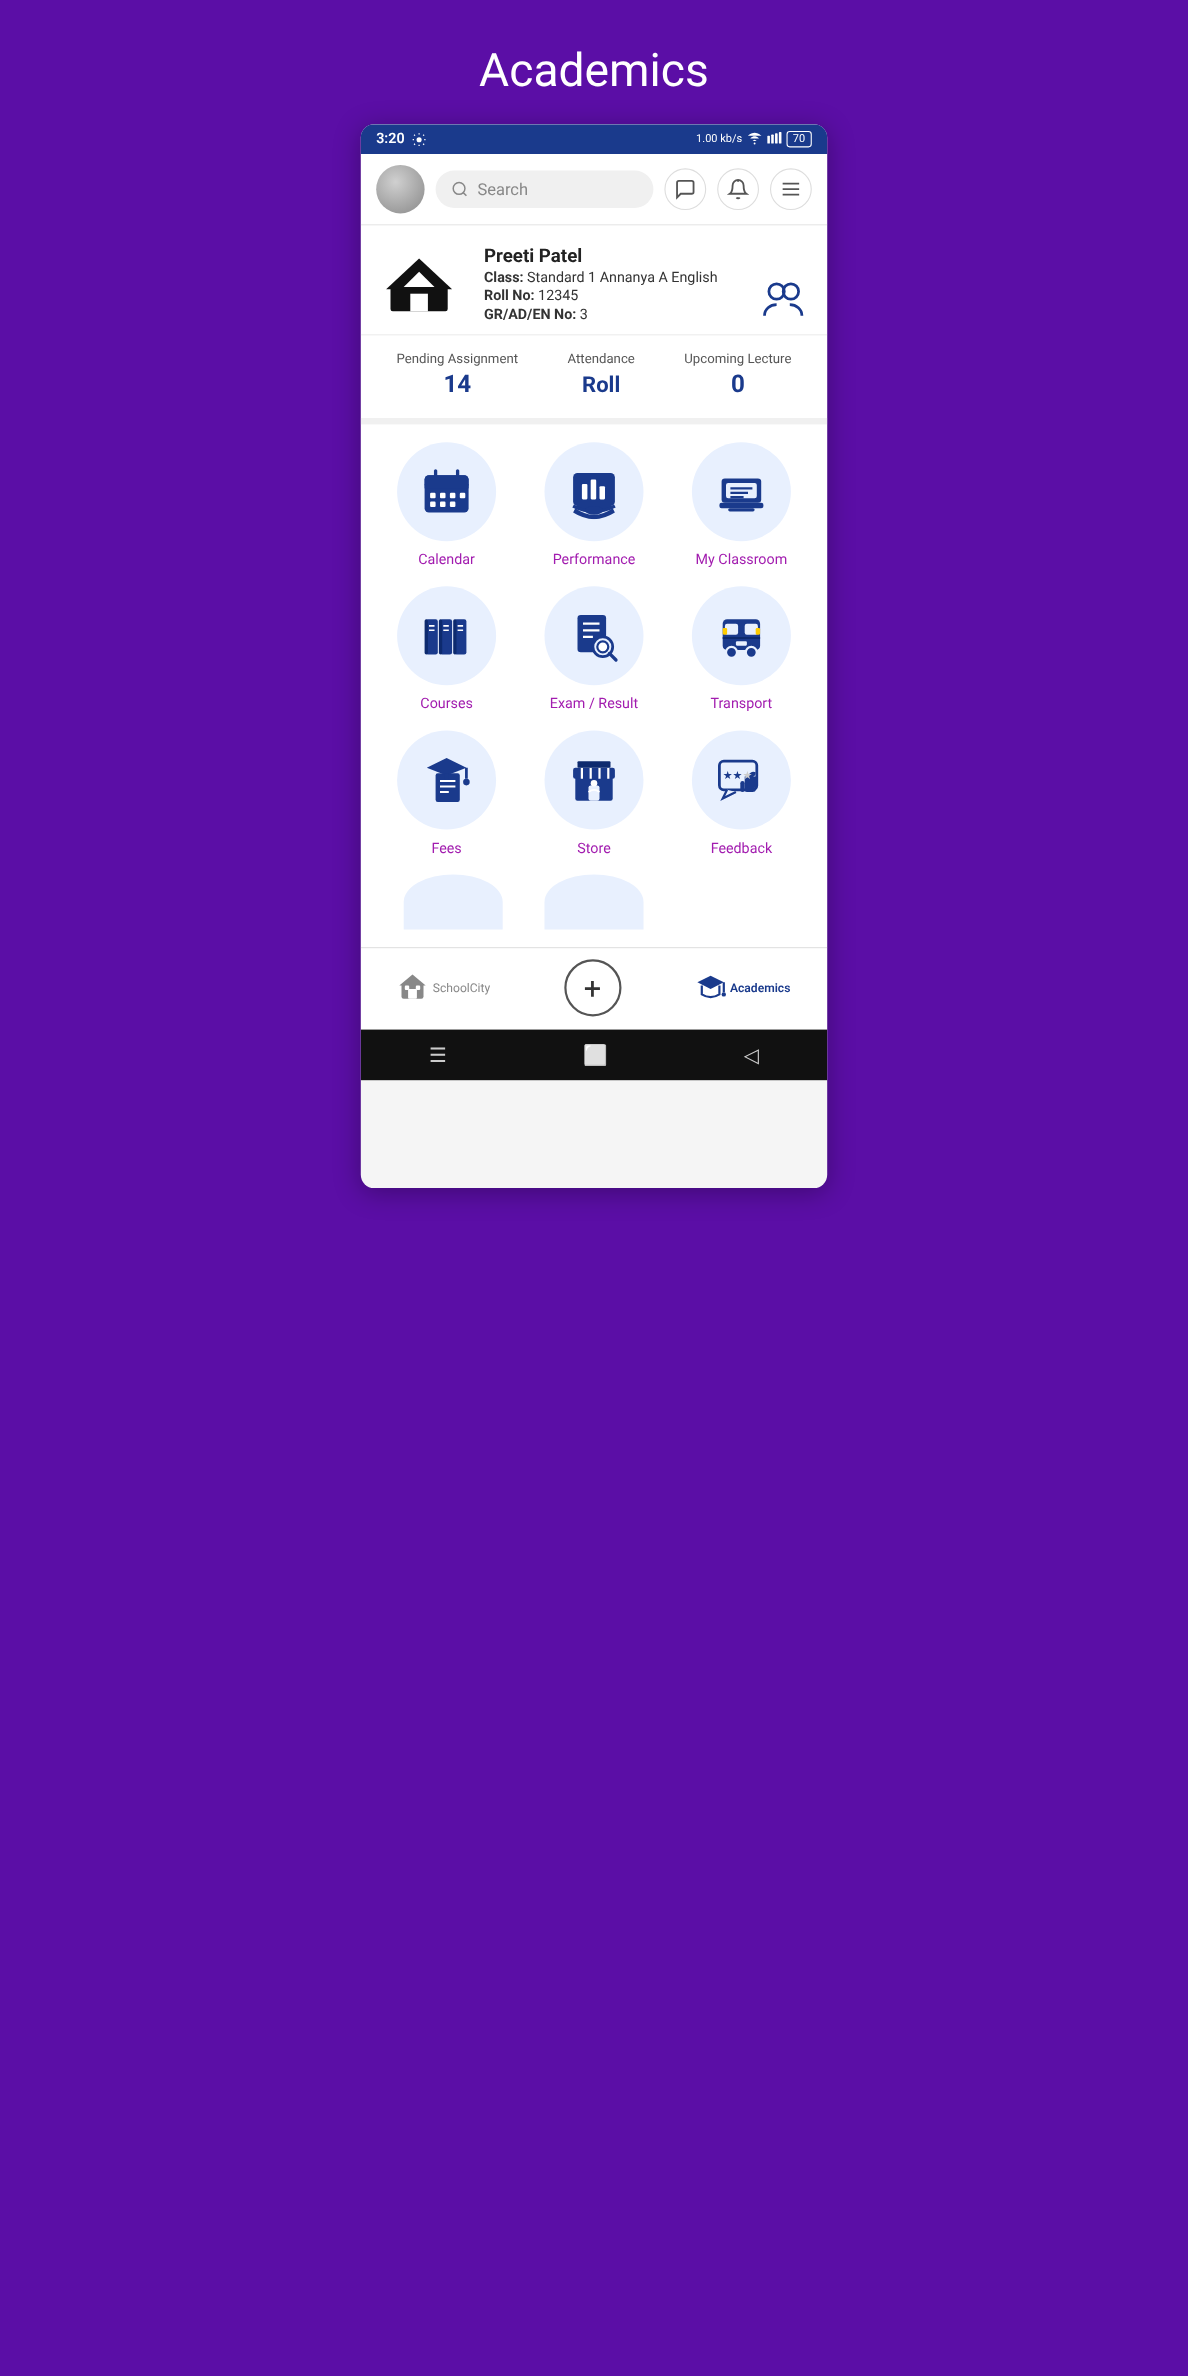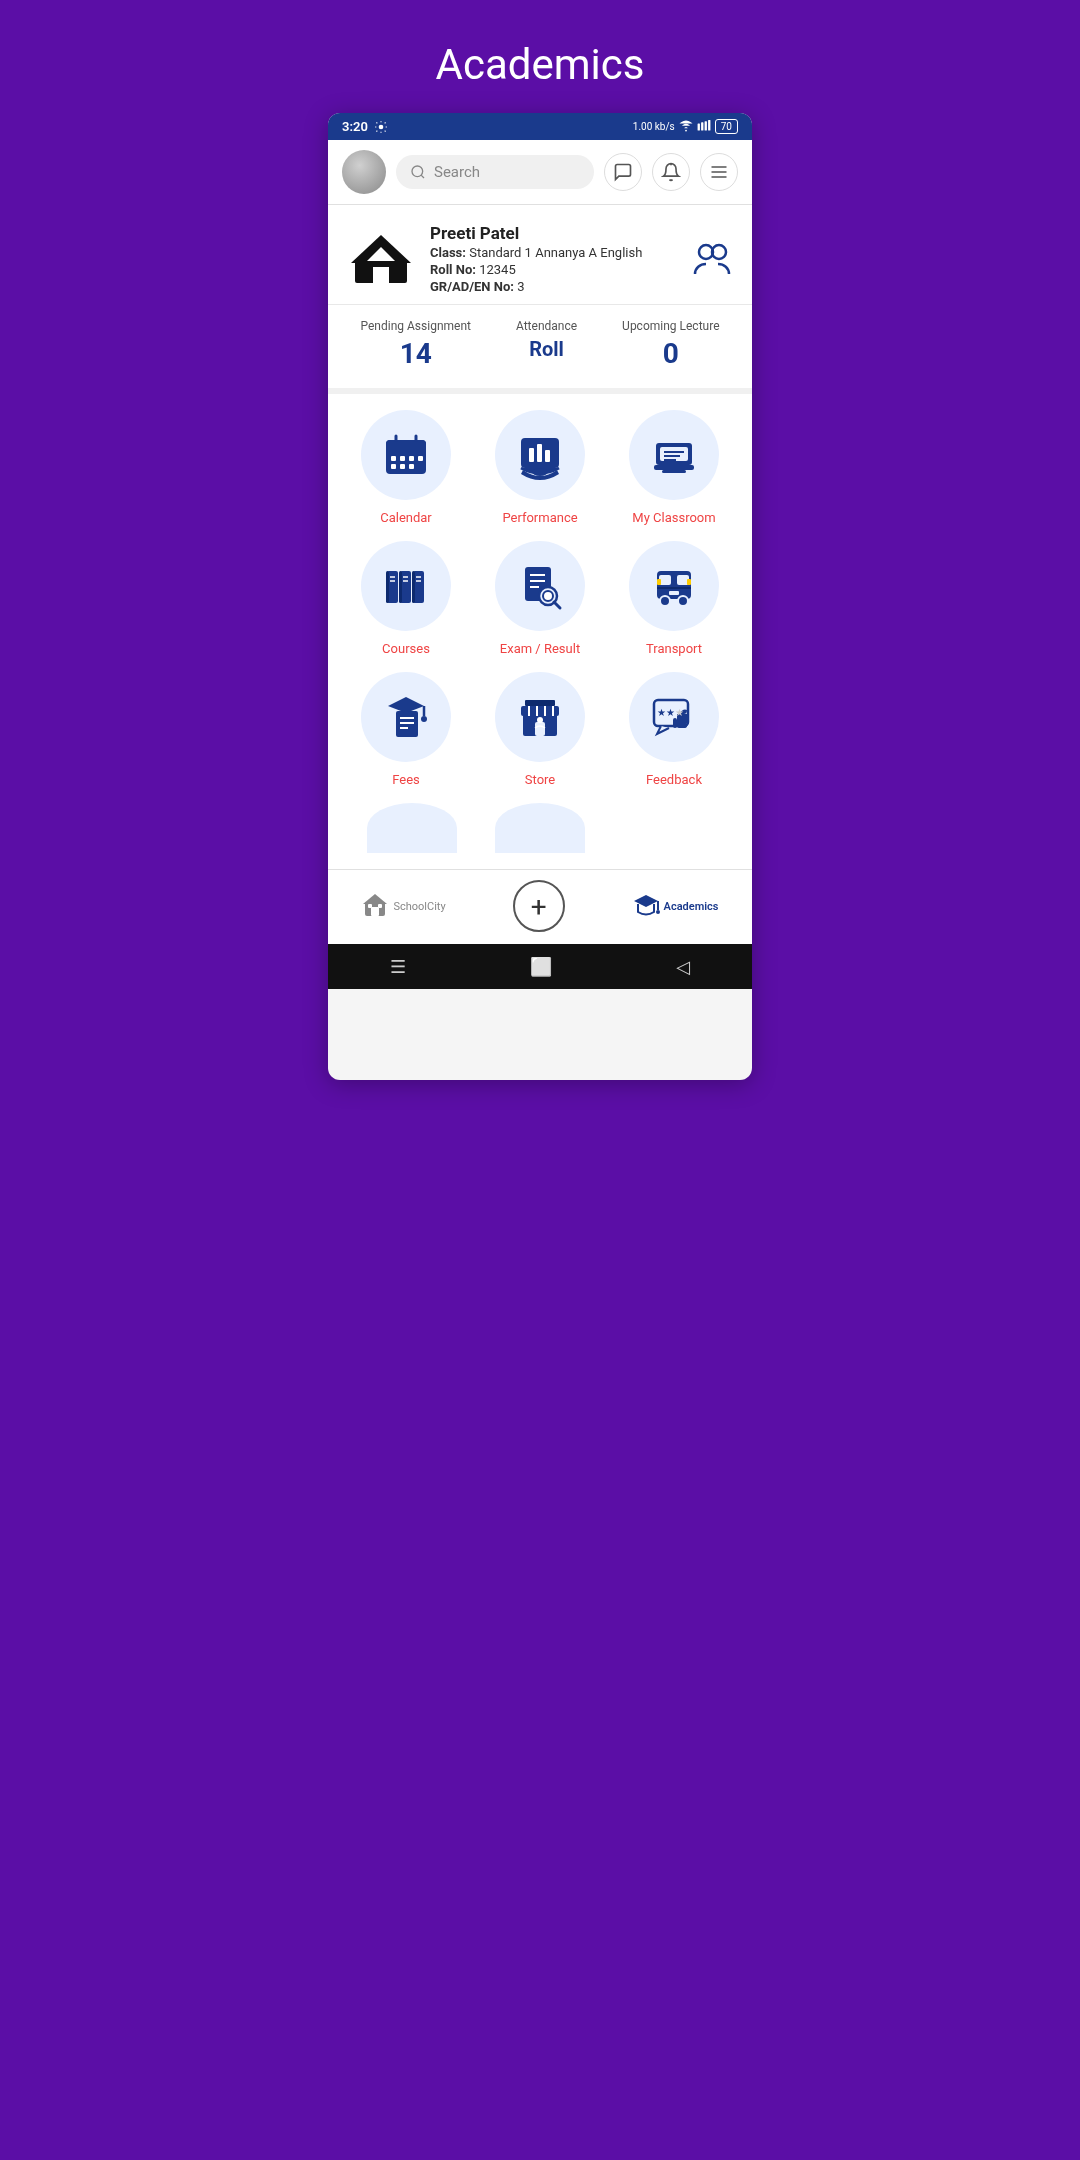--- a/index.html
+++ b/index.html
@@ -92,22 +92,22 @@
       background: white;
       cursor: pointer;
       color: #555;
       font-size: 18px;
     }
     
     .profile-section {
       background: white;
       padding: 18px 18px 10px 18px;
       display: flex;
-      align-items: center;
-      gap: 14px;
+      align-items: flex-end;
+      gap: 24px;
       border-bottom: 1px solid #e8e8e8;
     }
     .school-logo {
       width: 70px;
       height: 70px;
       display: flex;
       align-items: center;
       justify-content: center;
       flex-shrink: 0;
     }
@@ -126,21 +126,21 @@
     
     .stats-row {
       background: white;
       display: flex;
       justify-content: space-around;
       padding: 14px 10px 18px 10px;
       border-bottom: 6px solid #f0f0f0;
     }
     .stat-item { text-align: center; }
     .stat-label { font-size: 12px; color: #555; margin-bottom: 4px; }
-    .stat-value { font-size: 28px; font-weight: 700; color: #1a3a8c; }
+    .stat-value { font-size: 22px; font-weight: 700; color: #1a3a8c; }
     .stat-value.view { font-size: 20px; }
     
     .grid-section {
       background: white;
       padding: 16px 10px;
     }
     .icon-grid {
       display: grid;
       grid-template-columns: repeat(3, 1fr);
       gap: 16px 6px;
@@ -157,21 +157,21 @@
       width: 90px;
       height: 90px;
       border-radius: 50%;
       background: #e8f0fe;
       display: flex;
       align-items: center;
       justify-content: center;
     }
     .icon-label {
       font-size: 13px;
-      color: #ef4444;
+      color: #a21caf;
       text-align: right;
     }
     
     .bottom-nav {
       background: white;
       border-top: 1px solid #e0e0e0;
       display: flex;
       justify-content: space-around;
       align-items: center;
       padding: 10px 0 12px 0;

